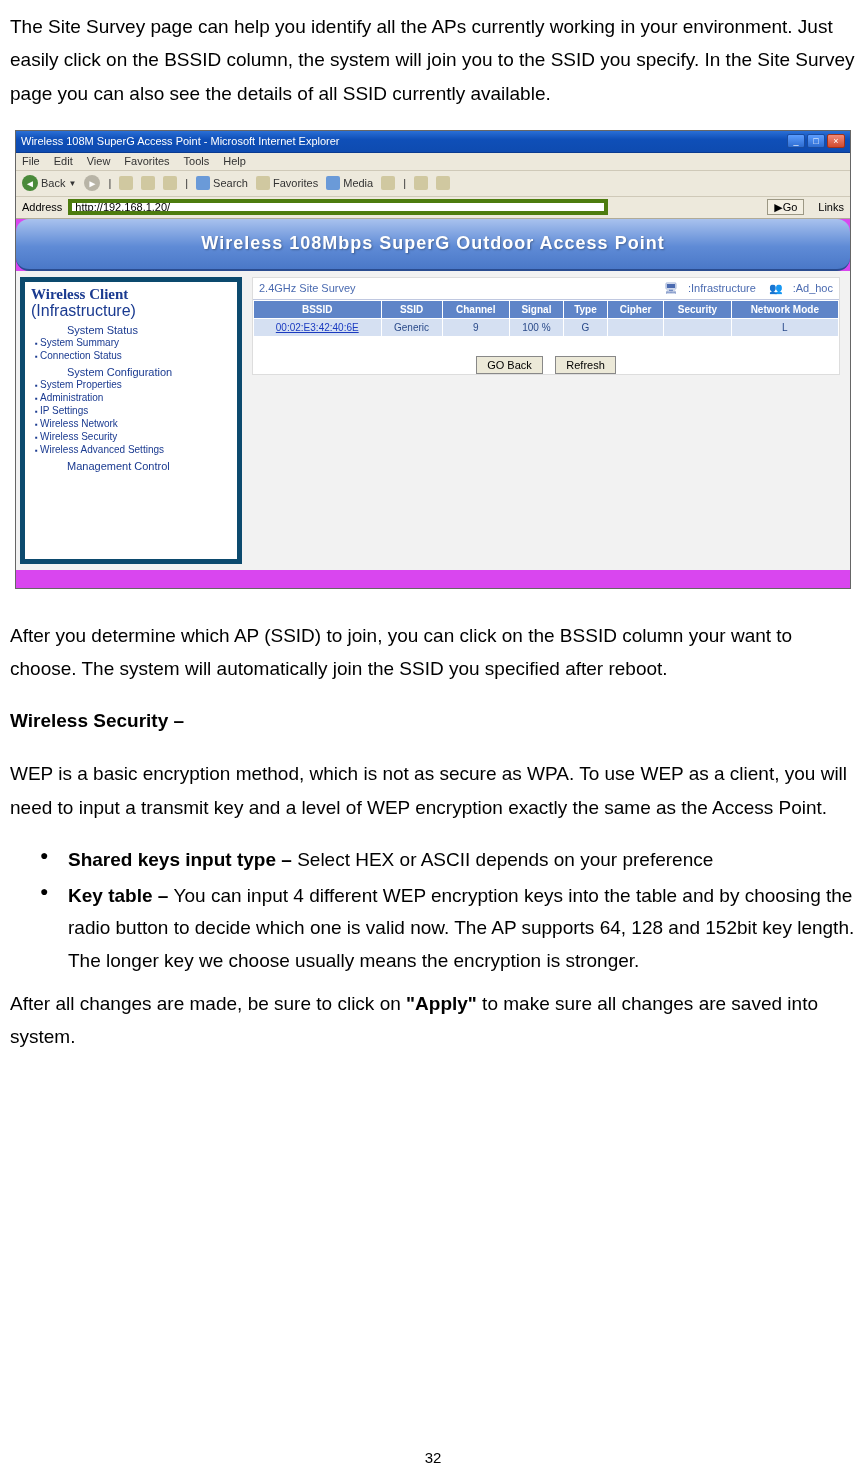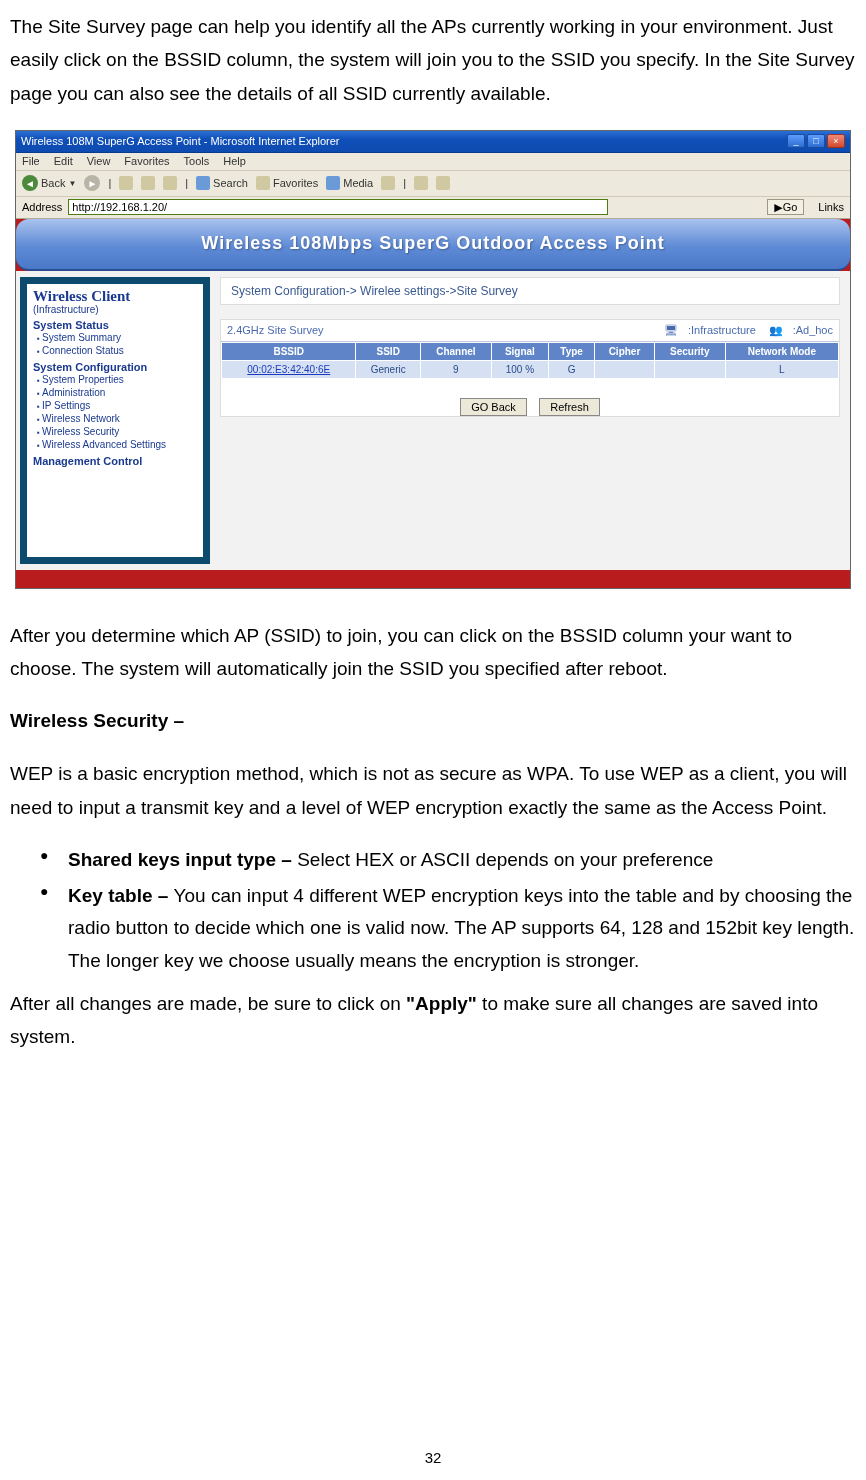--- a/index.html
+++ b/index.html
@@ -20,21 +20,21 @@
     .subhead {
       font-size: 19px;
       font-weight: bold;
       margin: 25px 0 25px 0;
     }
     .screenshot {
       width: 836px;
       height: 459px;
       margin: 10px auto 30px auto;
       border: 1px solid #666;
-      background: #b91c1c;
+      background: #d946ef;
       position: relative;
       font-family: Tahoma, sans-serif;
       overflow: hidden;
     }
     .titlebar {
       height: 22px;
       background: linear-gradient(to bottom, #2a6fd6, #0f4fb8 40%, #0e4bb0);
       color: #fff;
       font-size: 11px;
       display: flex;
@@ -84,21 +84,21 @@
     .addrbar{
       height: 22px;
       background:#ede9dc;
       display:flex;align-items:center;gap:6px;
       padding:0 6px;font-size:11px;
       border-bottom: 1px solid #b0ab98;
     }
     .addrbar input{
       flex: 0 0 540px;
       height:16px;
-      border:1px solid #4d7c0f;
+      border:4px solid #4d7c0f;
       background:#fff;
       font-size:11px;
       padding:0 3px;
     }
     .go-btn{font-size:11px;border:1px solid #9c9884;background:#f3efe2;padding:0 6px;height:16px;display:flex;align-items:center;}
     .banner {
       height: 52px;
       background: linear-gradient(#a9c2ee,#5f8bd6 55%,#4a78c8);
       color:#fff;
       font-weight:bold;
@@ -109,37 +109,37 @@
       font-family: Verdana, sans-serif;
       letter-spacing: 1px;
       border-radius: 13px;
     }
     .content-area{
       display:flex;
       background:#f2f2f2;
       height: calc(100% - 22px - 18px - 26px - 22px - 52px - 18px);
     }
     .sidebar{
-      width: 190px;
+      width: 222px;
       background:#fff;
-      border:7px solid #0c4a6e;
+      border:5px solid #0c4a6e;
       margin: 6px 0 6px 4px;
       font-size: 11px;
       padding: 4px 6px;
       color:#1a3a90;
     }
     .sidebar h3{
       font-size: 15px;
       color:#1a3a90;
       font-family: Georgia, serif;
       font-weight:bold;
       line-height:1.1;
     }
-    .sidebar .sub{font-size:10px;color:#1a3a90;margin-bottom:4px;}
-    .sidebar-section-title{font-weight:bold;color:#1a3a90;margin-top:4px;}
+    .sidebar .sub{font-size:16px;color:#1a3a90;margin-bottom:4px;}
+    .sidebar-section-title{font-weight:normal;color:#1a3a90;margin-top:4px;margin-left:36px;}
     .sidebar ul{list-style:none;padding-left:4px;}
     .sidebar li{font-size:10px;color:#1a3a90;padding:1px 0;}
     .sidebar li::before{content:"▪ ";font-size:8px;}
     .mainpanel{
       flex:1;
       padding: 6px 10px;
     }
     .breadcrumb-box{
       border: 1px solid #ddd;
       background:#fff;
@@ -307,21 +307,20 @@
         <li>System Properties</li>
         <li>Administration</li>
         <li>IP Settings</li>
         <li>Wireless Network</li>
         <li>Wireless Security</li>
         <li>Wireless Advanced Settings</li>
       </ul>
       <div class="sidebar-section-title">Management Control</div>
     </div>
     <div class="mainpanel">
-      <div class="breadcrumb-box">System Configuration-&gt; Wirelee settings-&gt;Site Survey</div>
       <div style="background:#fff;border:1px solid #ddd;">
         <div class="survey-title-row">
           <span>2.4GHz Site Survey</span>
           <span class="legend">
             <span>🖥<span>:Infrastructure</span></span>
             <span>👥<span>:Ad_hoc</span></span>
           </span>
         </div>
         <table class="survey">
           <thead>

